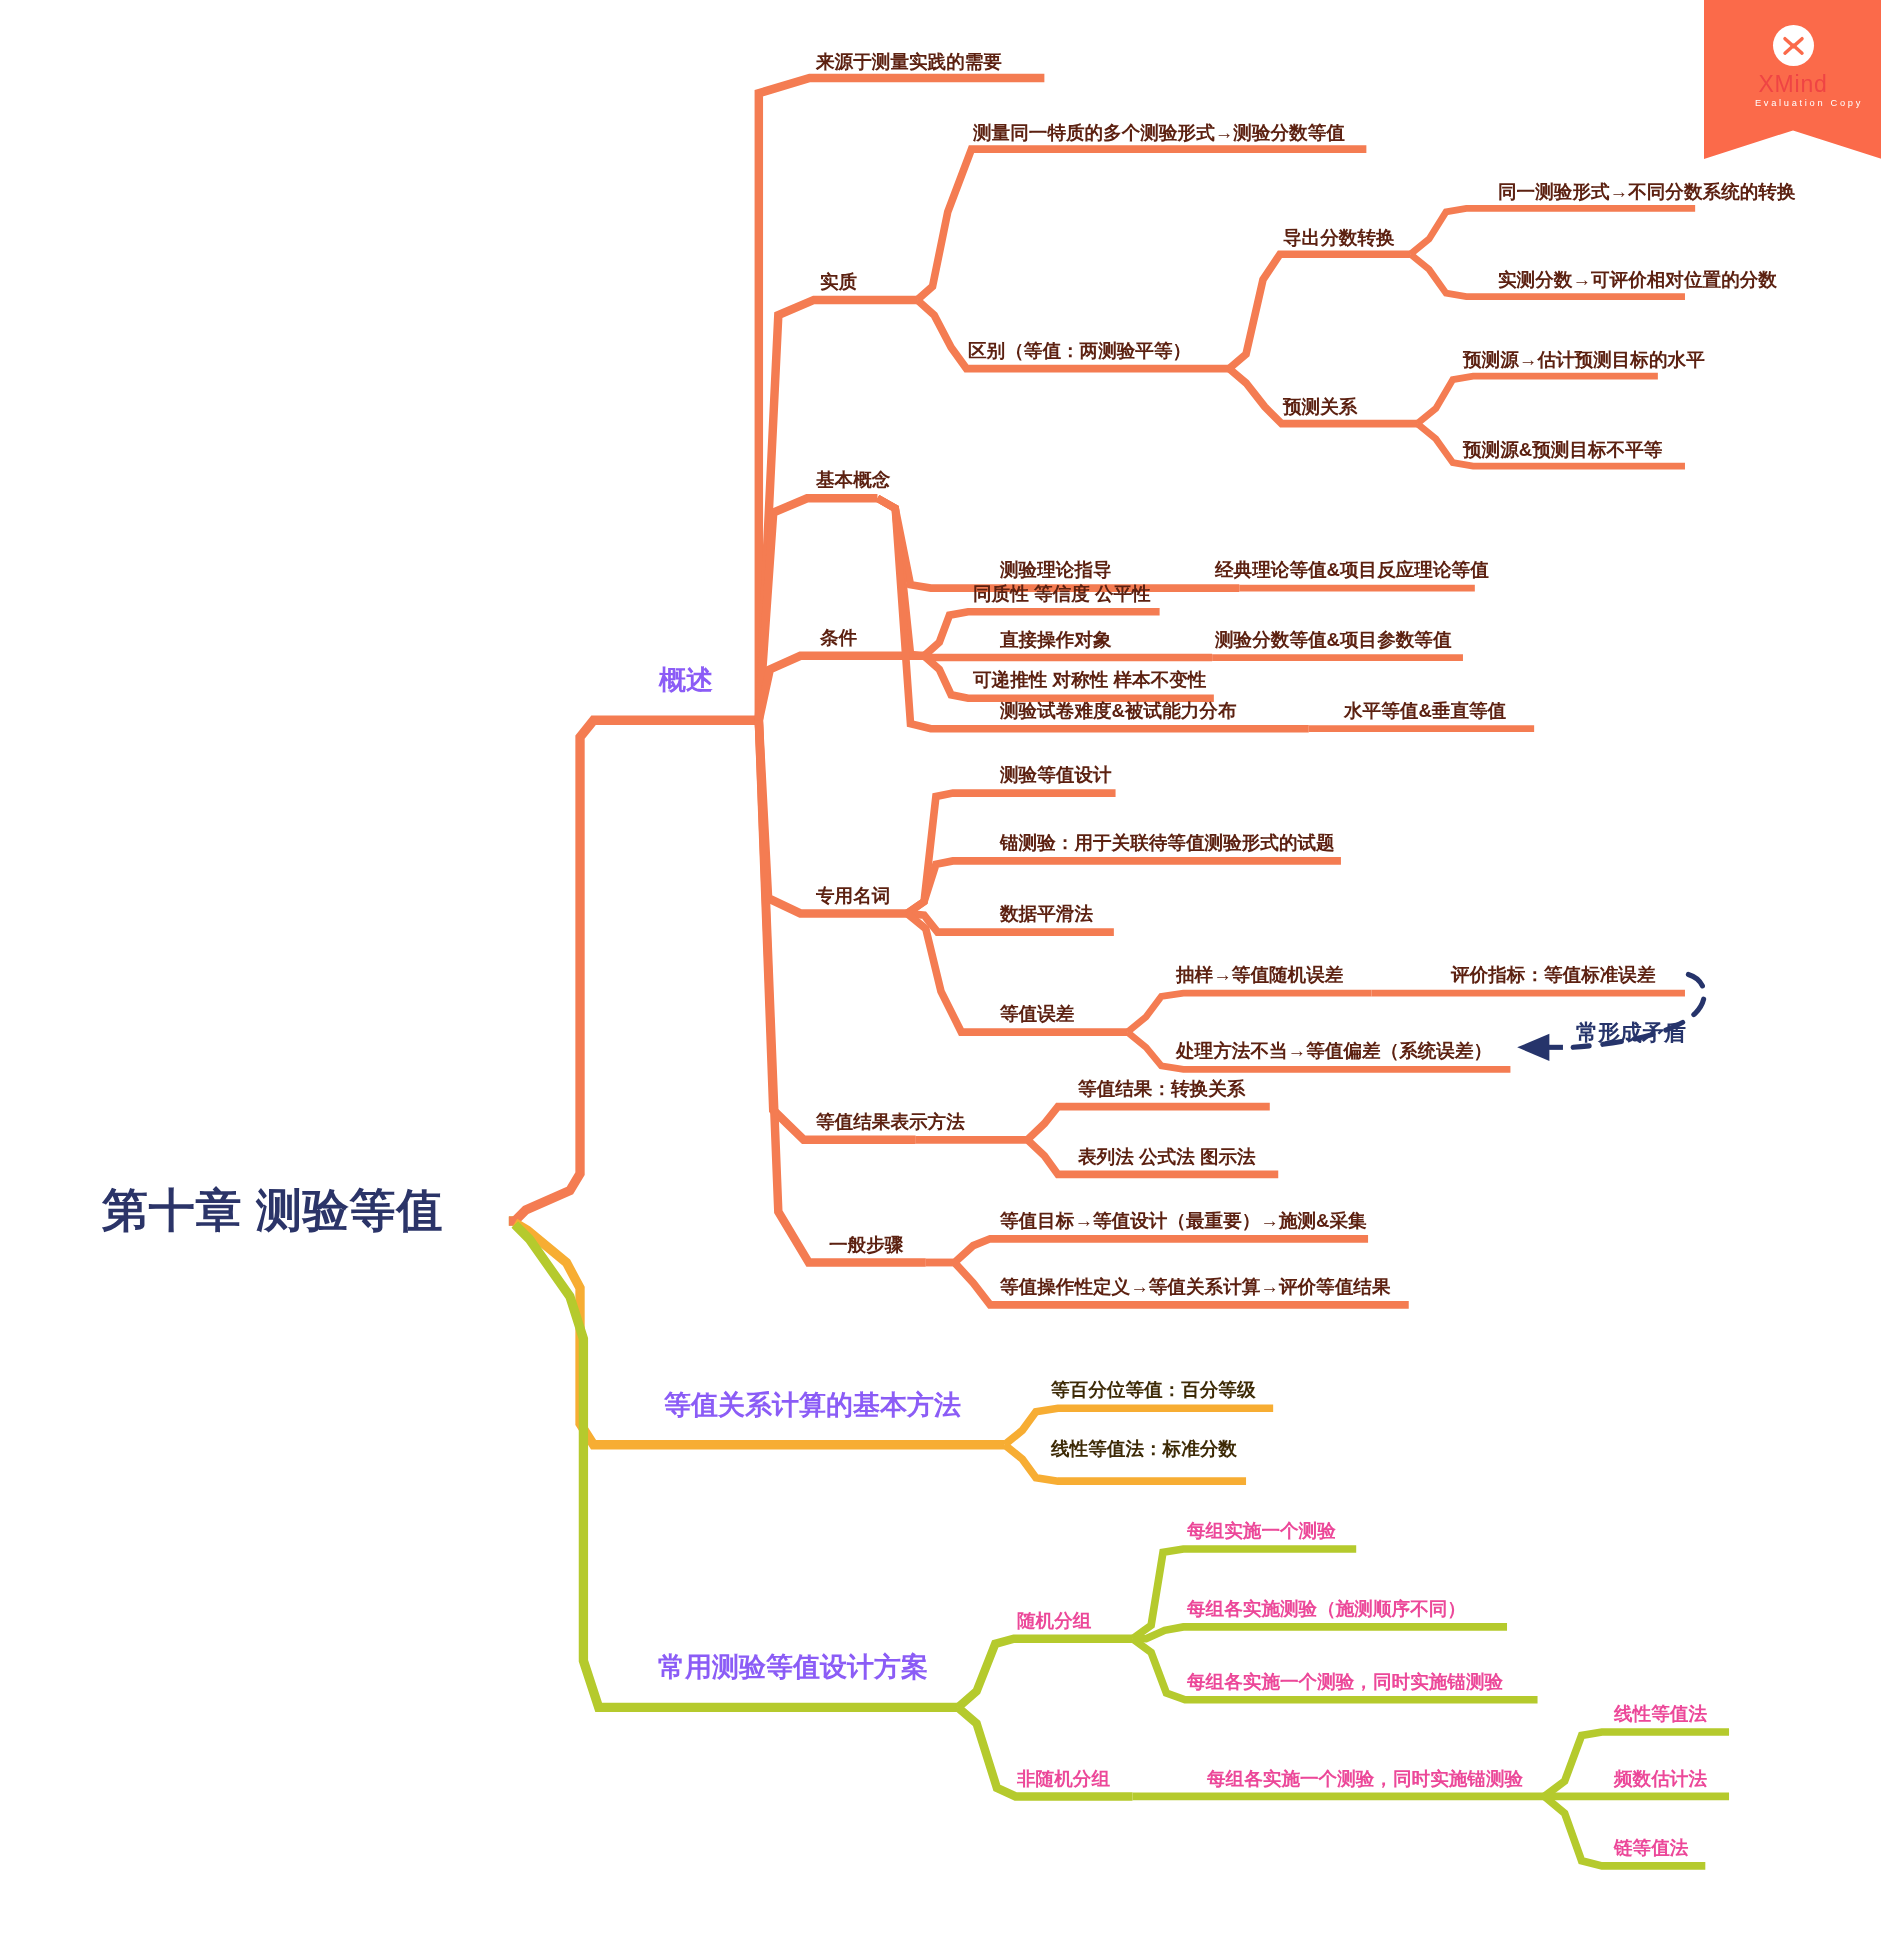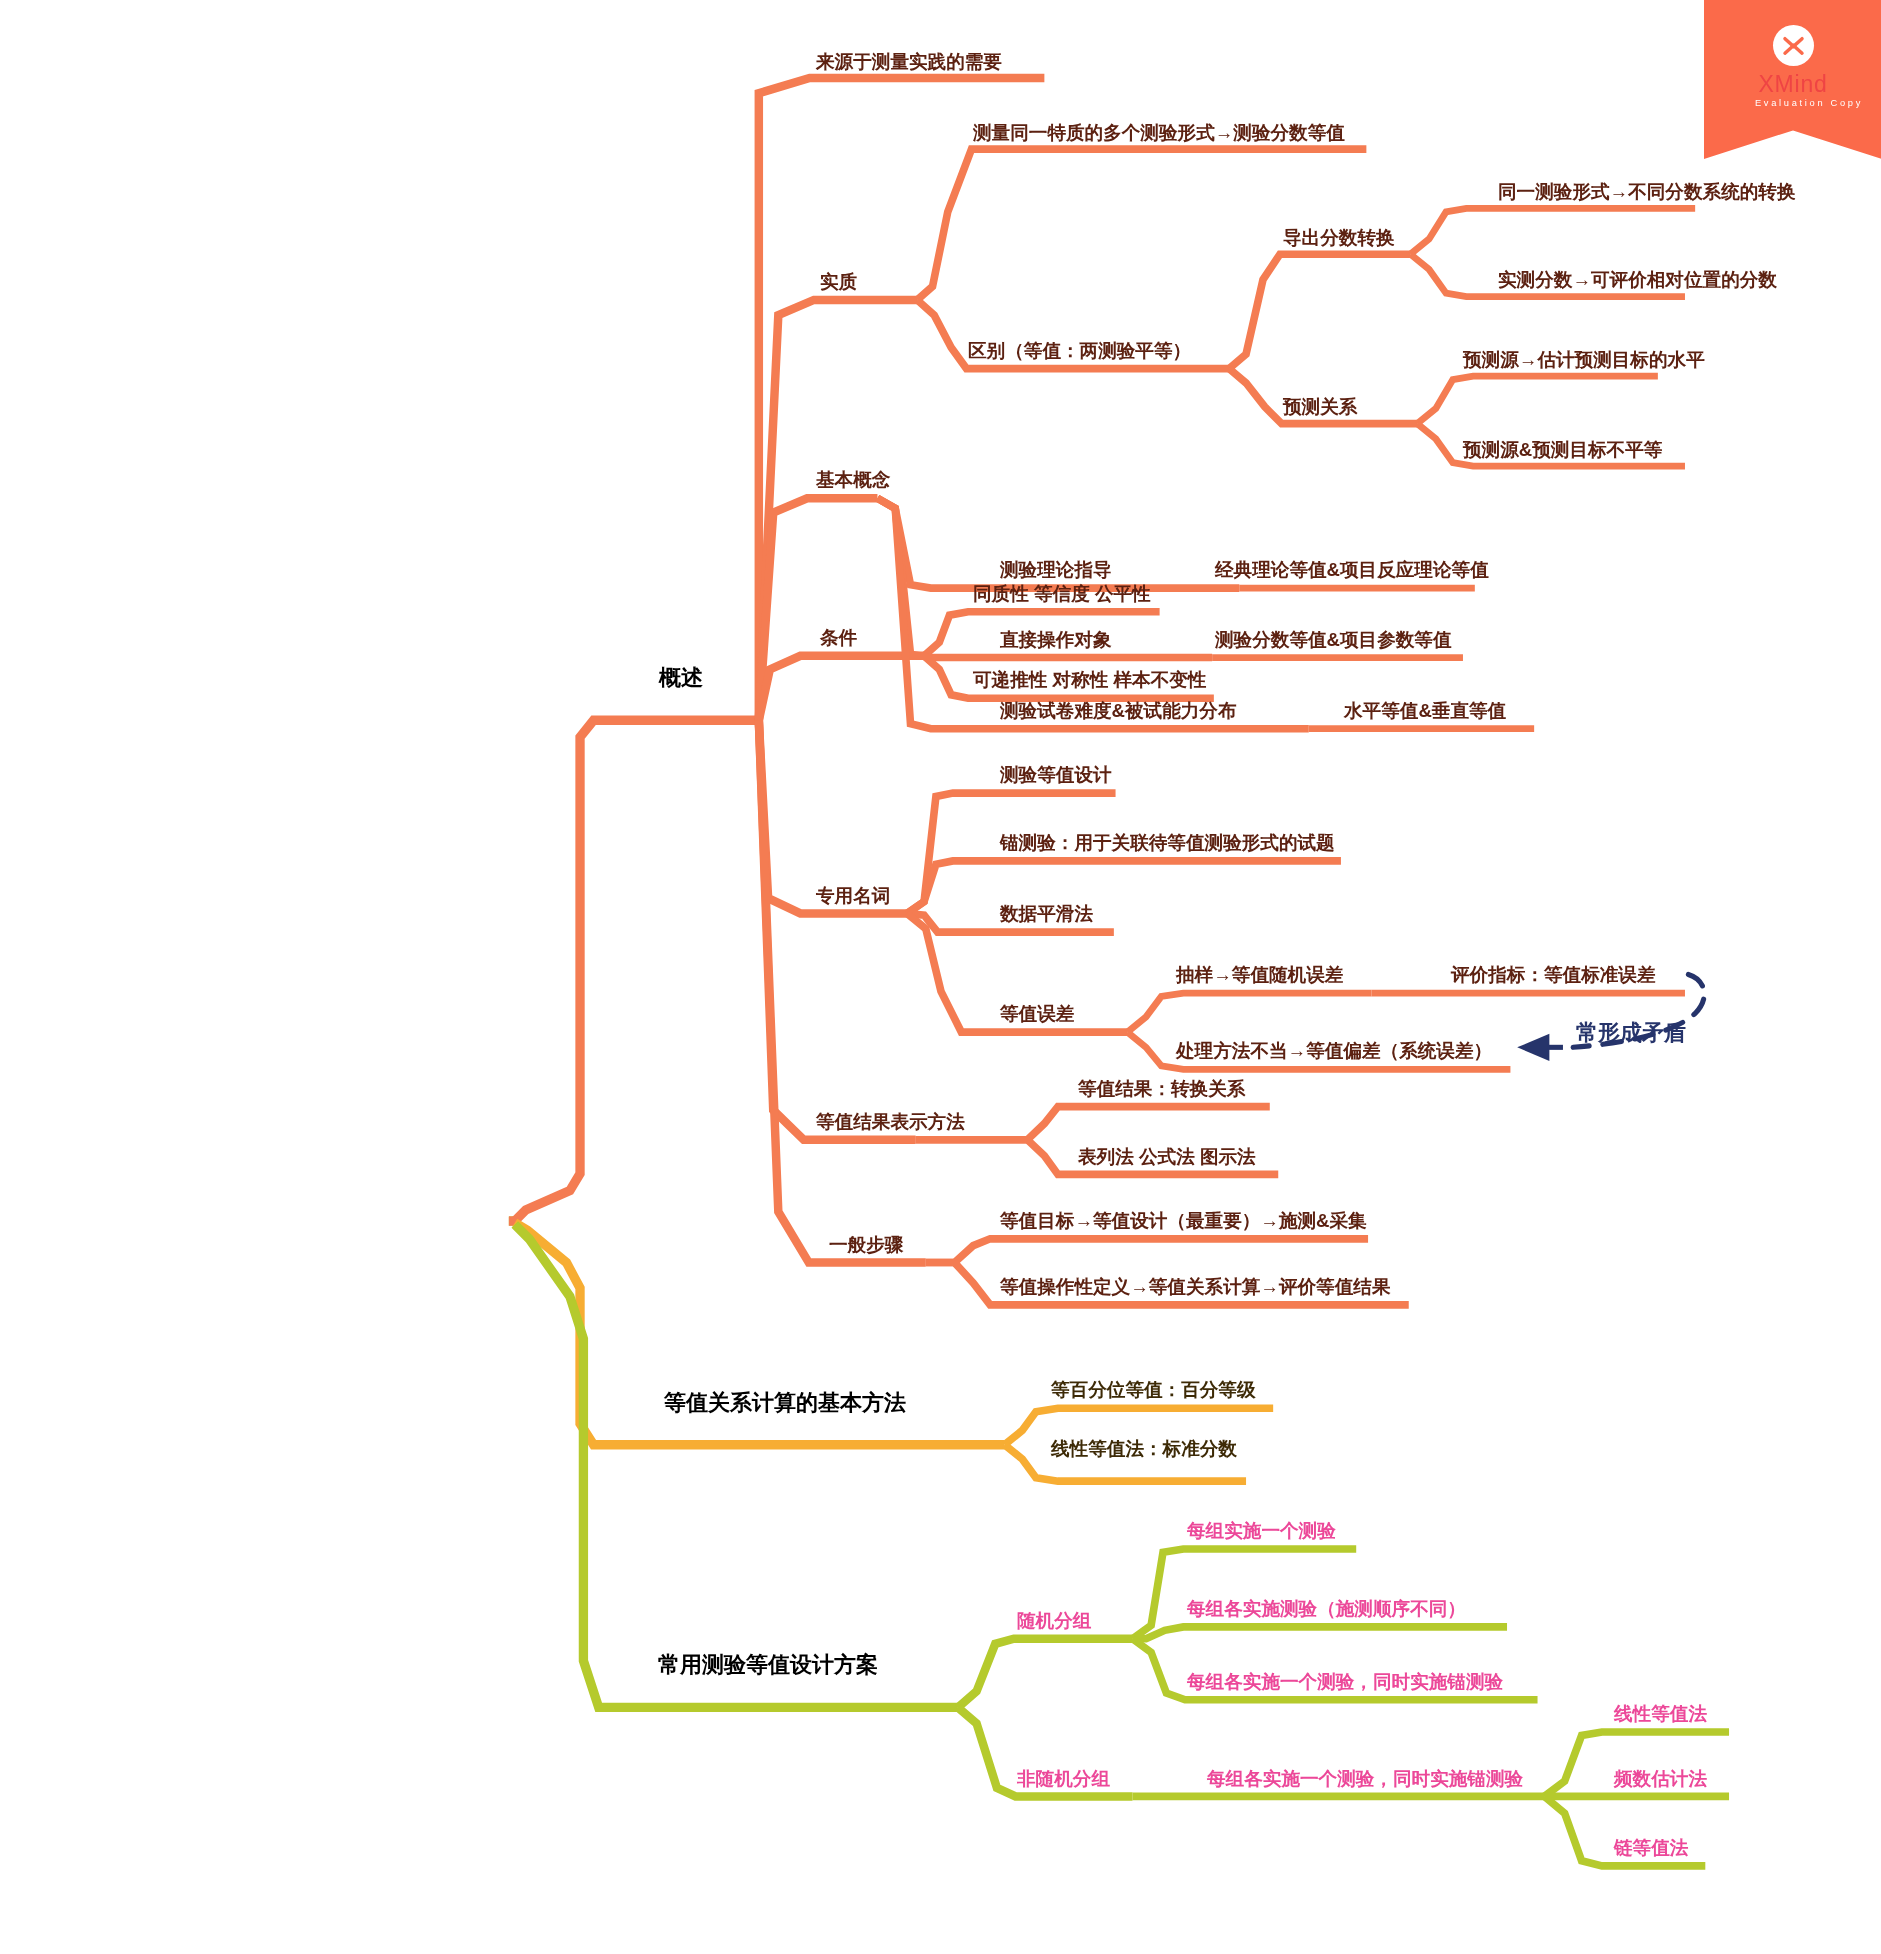--- a/index.html
+++ b/index.html
@@ -2,21 +2,21 @@
 <html style="font-size:13.6px"><head>
 <meta charset="utf-8">
 <style>
   html,body{margin:0;padding:0;background:#ffffff;}
   body{width:1882px;height:1954px;position:relative;overflow:hidden;
        font-family:"Liberation Sans","DejaVu Sans",sans-serif;}
   #stage{position:absolute;left:0;top:0;width:1882px;height:1954px;}
   svg.layer{position:absolute;left:0;top:0;width:1882px;height:1954px;}
   .node{position:absolute;white-space:nowrap;font-weight:bold;line-height:1;}
   .root-title{color:#2b3468;font-size:46px;letter-spacing:0.8px;}
-  .main-label{color:#000000;font-size:22px;}
+  .main-label{color:#8b5cf6;font-size:27px;}
   .n-orange{color:#5c2111;font-size:18.6px;}
   .n-amber{color:#3d2a06;font-size:18.6px;}
   .n-green{color:#ec4899;font-size:18.6px;}
   .annot{color:#26346b;font-size:22px;font-weight:bold;}
   
   #xmind-badge{position:absolute;right:0;top:0;width:178px;height:159px;}
   #xmind-badge .shape{position:absolute;left:0;top:0;width:178px;height:159px;
       background:#fb6a4a;
       -webkit-clip-path:polygon(0 0,100% 0,100% 100%,50% 82%,0 100%);
       clip-path:polygon(0 0,100% 0,100% 100%,50% 82%,0 100%);}
@@ -112,20 +112,21 @@
       <path d="M1822,2120 L1846,2140 L1866,2196 L1890,2202 L2012,2202" stroke="#b5ca2d" stroke-width="9"></path>
     </g>
 
     <g>
       <path d="M1992,1150 C2012,1156 2018,1178 2000,1196 C1972,1222 1908,1232 1856,1236" fill="none" stroke="#26346b" stroke-width="6" stroke-dasharray="22 16" stroke-linecap="round"></path>
       <path d="M1790,1236 L1828,1220 L1828,1252 Z" fill="#26346b"></path>
       <path d="M1826,1236 L1856,1236" stroke="#26346b" stroke-width="6" stroke-dasharray="18 14"></path>
     </g>
   </svg>
 
+  <div class="node root-title" style="left:102px;top:1187px;">第十章 测验等值</div>
 
   <div class="node main-label" style="left:659px;top:667px;">概述</div>
   <div class="node main-label" style="left:664px;top:1392px;">等值关系计算的基本方法</div>
   <div class="node main-label" style="left:658px;top:1654px;">常用测验等值设计方案</div>
 
   <div class="node n-orange" style="left:816px;top:53px;">来源于测量实践的需要</div>
   <div class="node n-orange" style="left:820px;top:273px;">实质</div>
   <div class="node n-orange" style="left:820px;top:629px;">条件</div>
   <div class="node n-orange" style="left:816px;top:471px;">基本概念</div>
   <div class="node n-orange" style="left:816px;top:887px;">专用名词</div>

